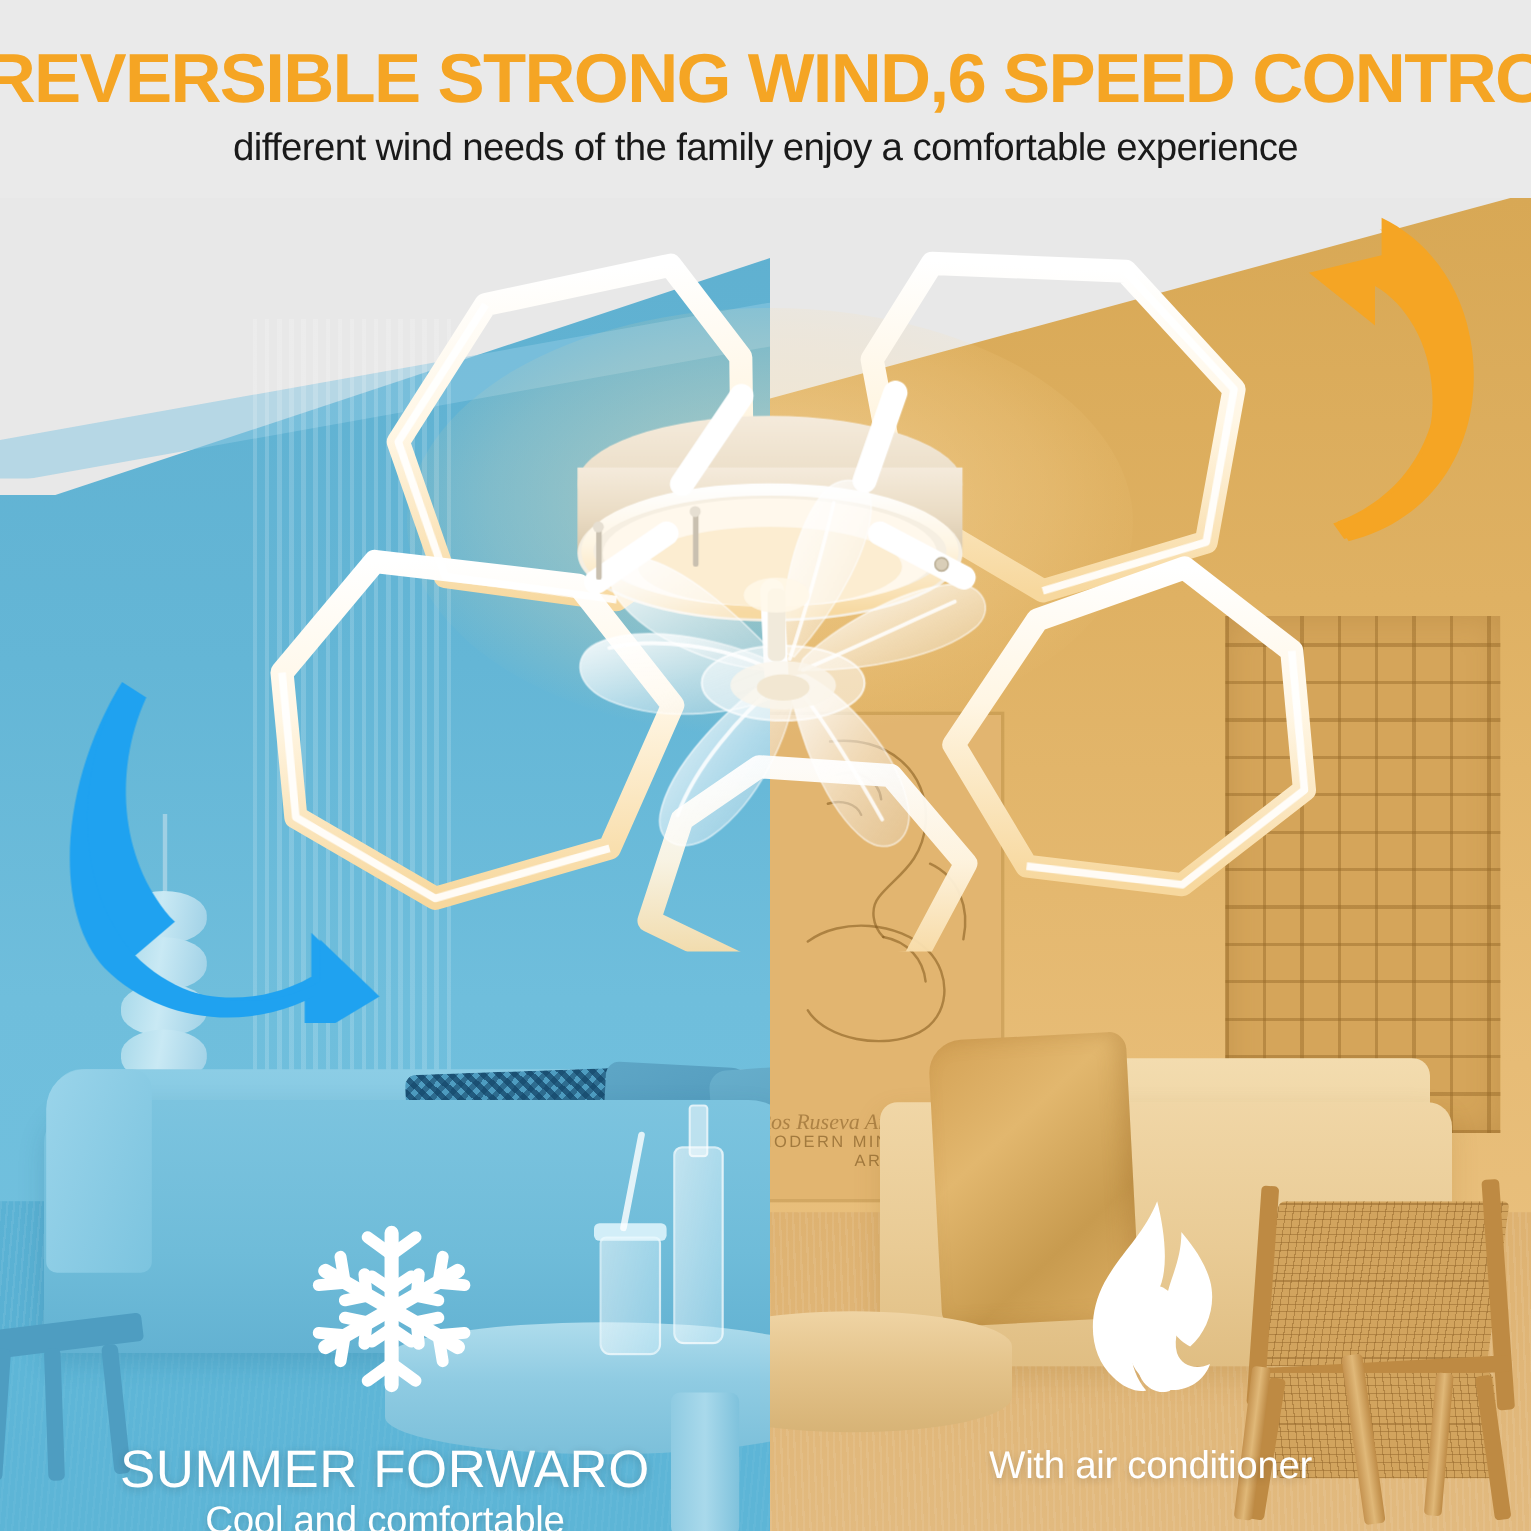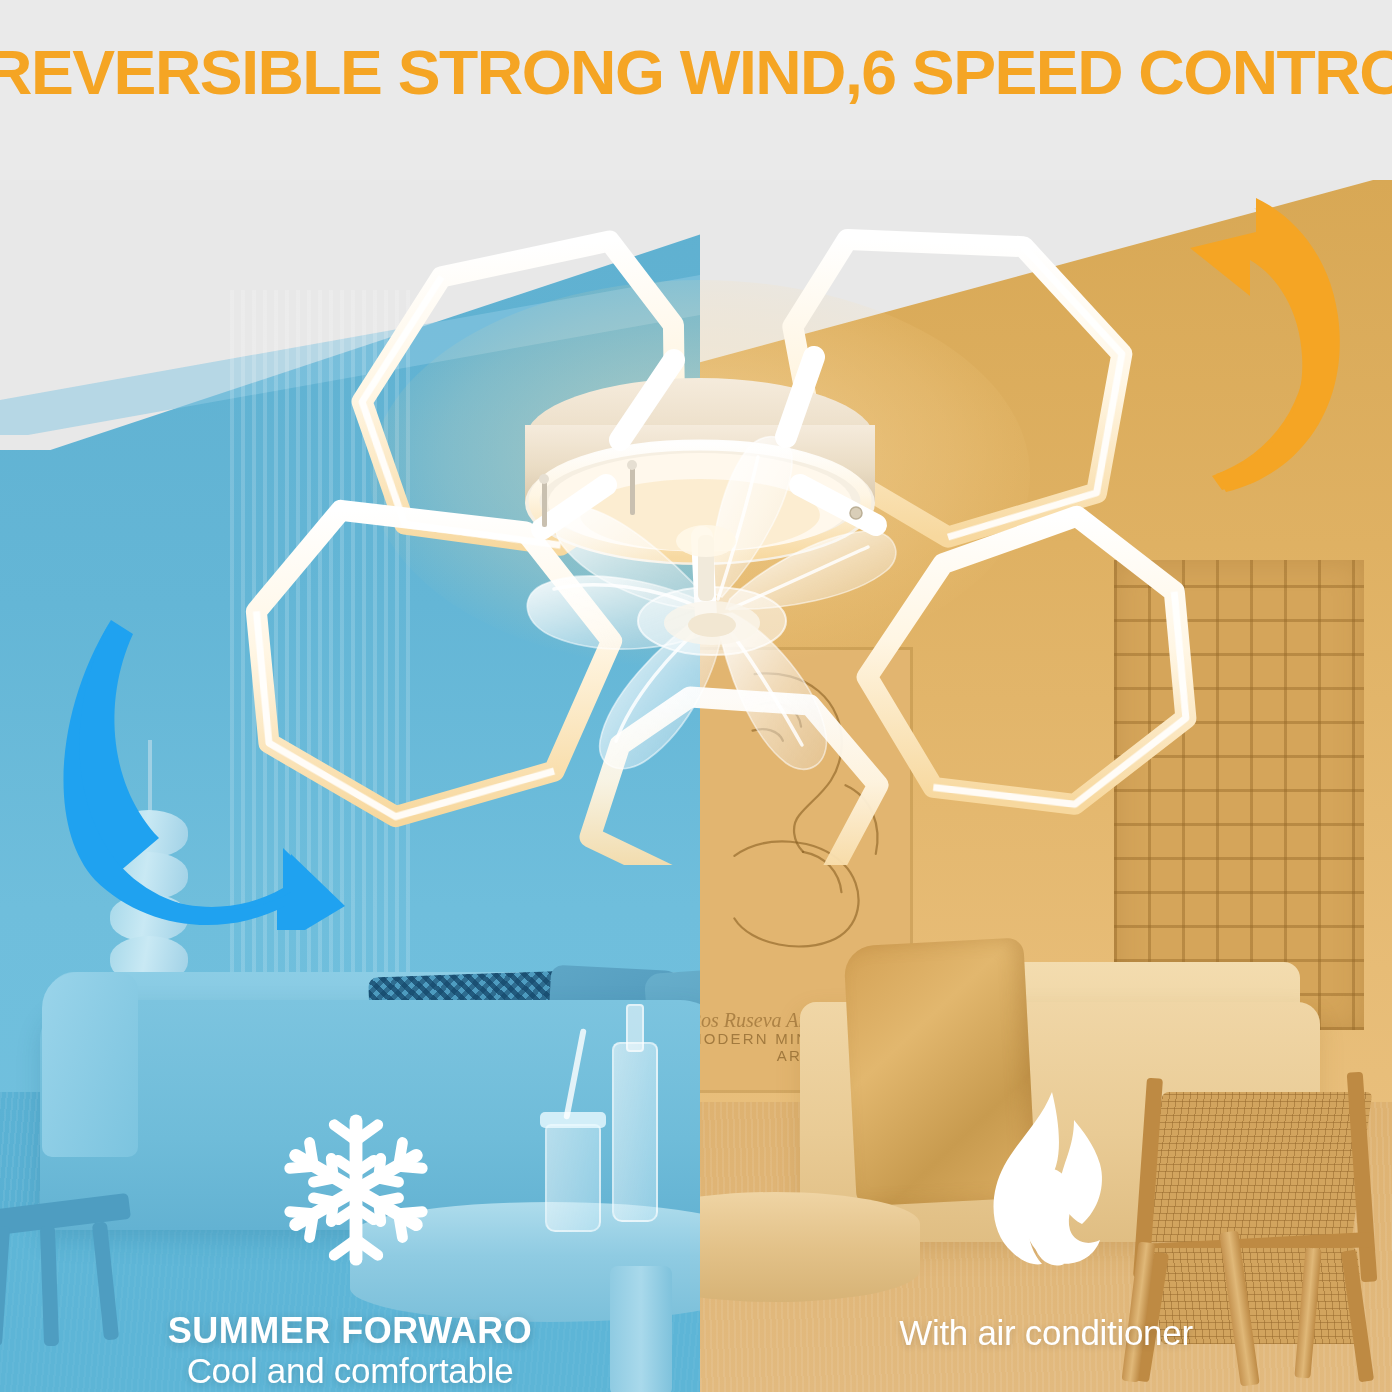--- a/index.html
+++ b/index.html
@@ -161,21 +161,21 @@
 
   
   .fixture { position:absolute; left:150px; top:5px; width:1100px; height:680px; z-index:40; }
 
   
   .arrow-cool { position:absolute; left:55px; top:420px; width:290px; height:330px; z-index:50; }
   .arrow-warm { position:absolute; left:1130px; top:10px; width:280px; height:320px; z-index:50; }
 
   
   .txtgroup { position:absolute; z-index:70; text-align:center; color:#fff; }
-  .big { font-size:36px; font-weight:bold; letter-spacing:0.5px; line-height:1.05;
+  .big { font-size:48px; font-weight:normal; letter-spacing:0.5px; line-height:1.05;
          text-shadow:0 2px 8px rgba(0,0,0,.18); }
   .sml { font-size:35px; line-height:1.22; letter-spacing:-0.3px;
          text-shadow:0 2px 7px rgba(0,0,0,.16); }
 
   #cool-text { left:20px; top:1132px; width:660px; }
   #warm-text { left:712px; top:1132px; width:668px; }
 
   .ico { position:absolute; z-index:70; }
   #snow-ico { left:272px; top:930px; width:168px; height:160px; }
   #fire-ico { left:978px; top:910px; width:150px; height:190px; }
@@ -477,15 +477,16 @@
     </div>
 
     <div class="txtgroup" id="warm-text">
       <div class="sml">With air conditioner</div>
 
     </div>
   </div>
 
   <div class="banner">
     <div class="headline">REVERSIBLE STRONG WIND,6 SPEED CONTROL</div>
+    <div class="subhead">different wind needs of the family enjoy a comfortable experience</div>
   </div>
 
 </div>
 
 </body></html>

